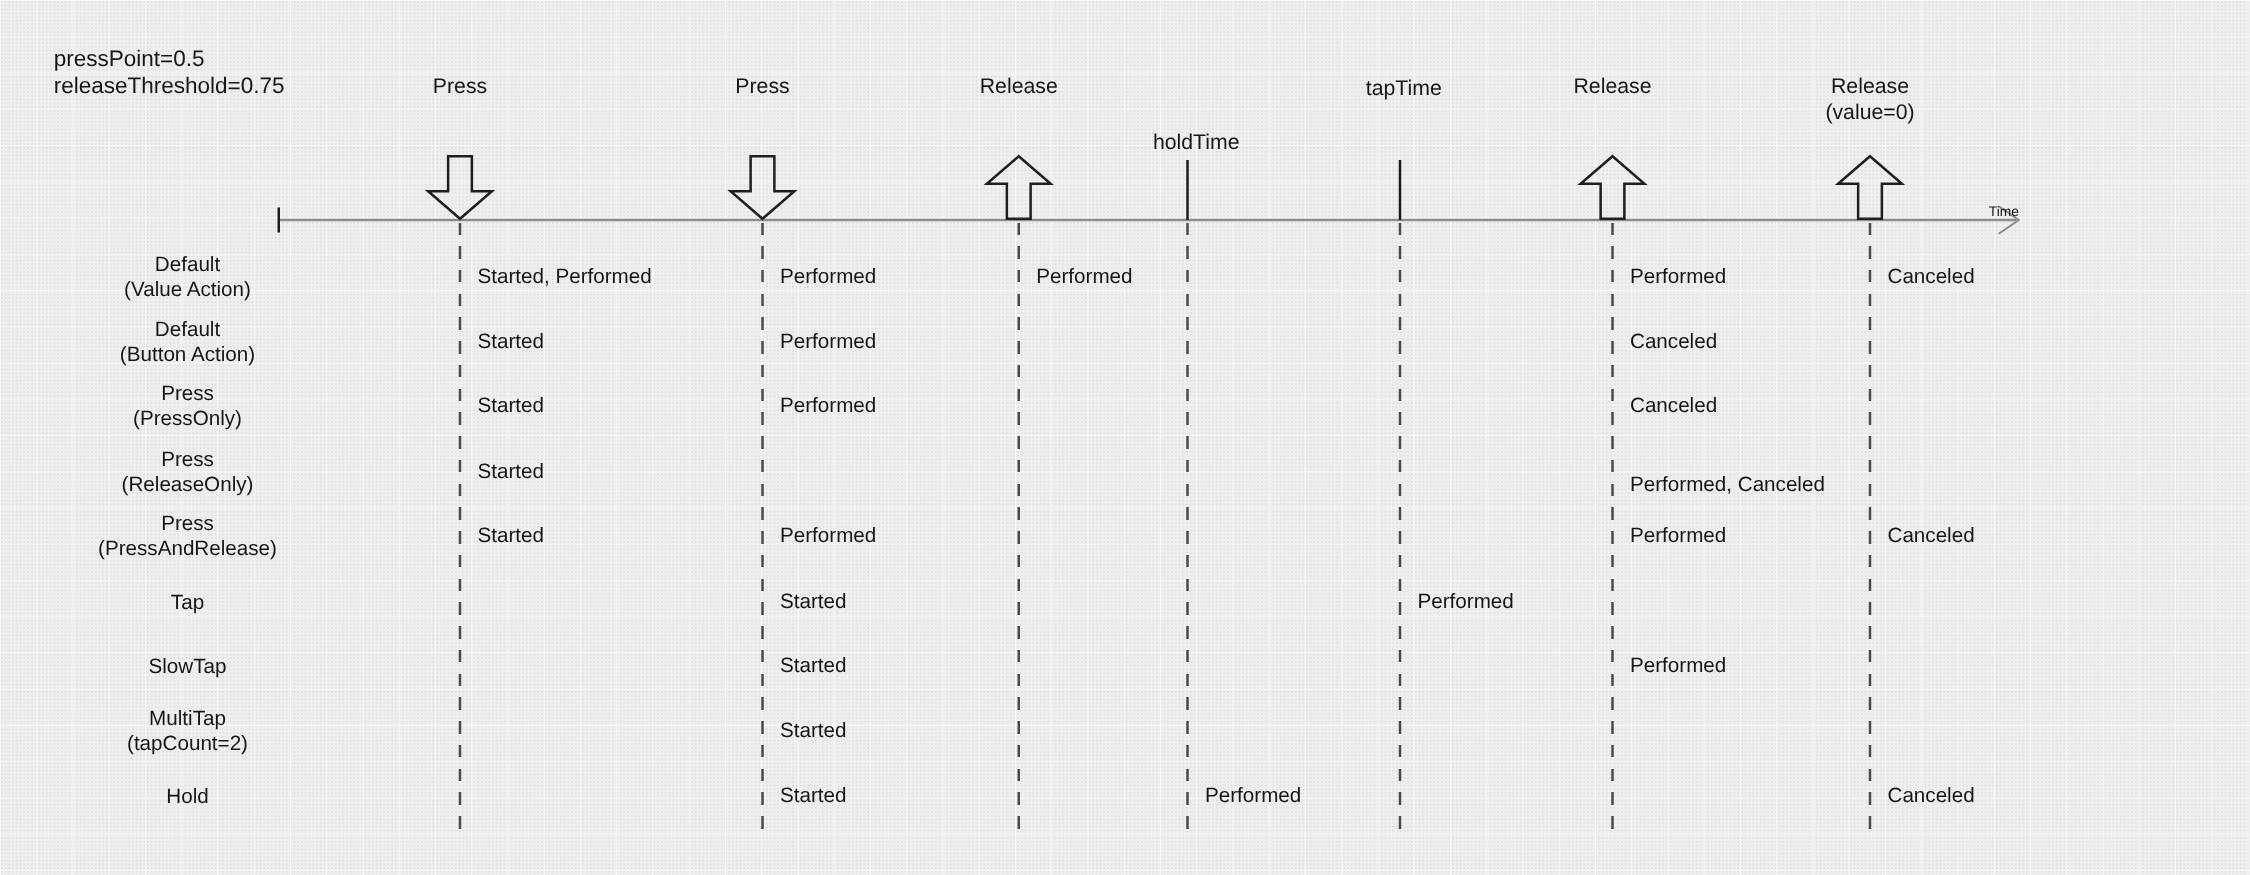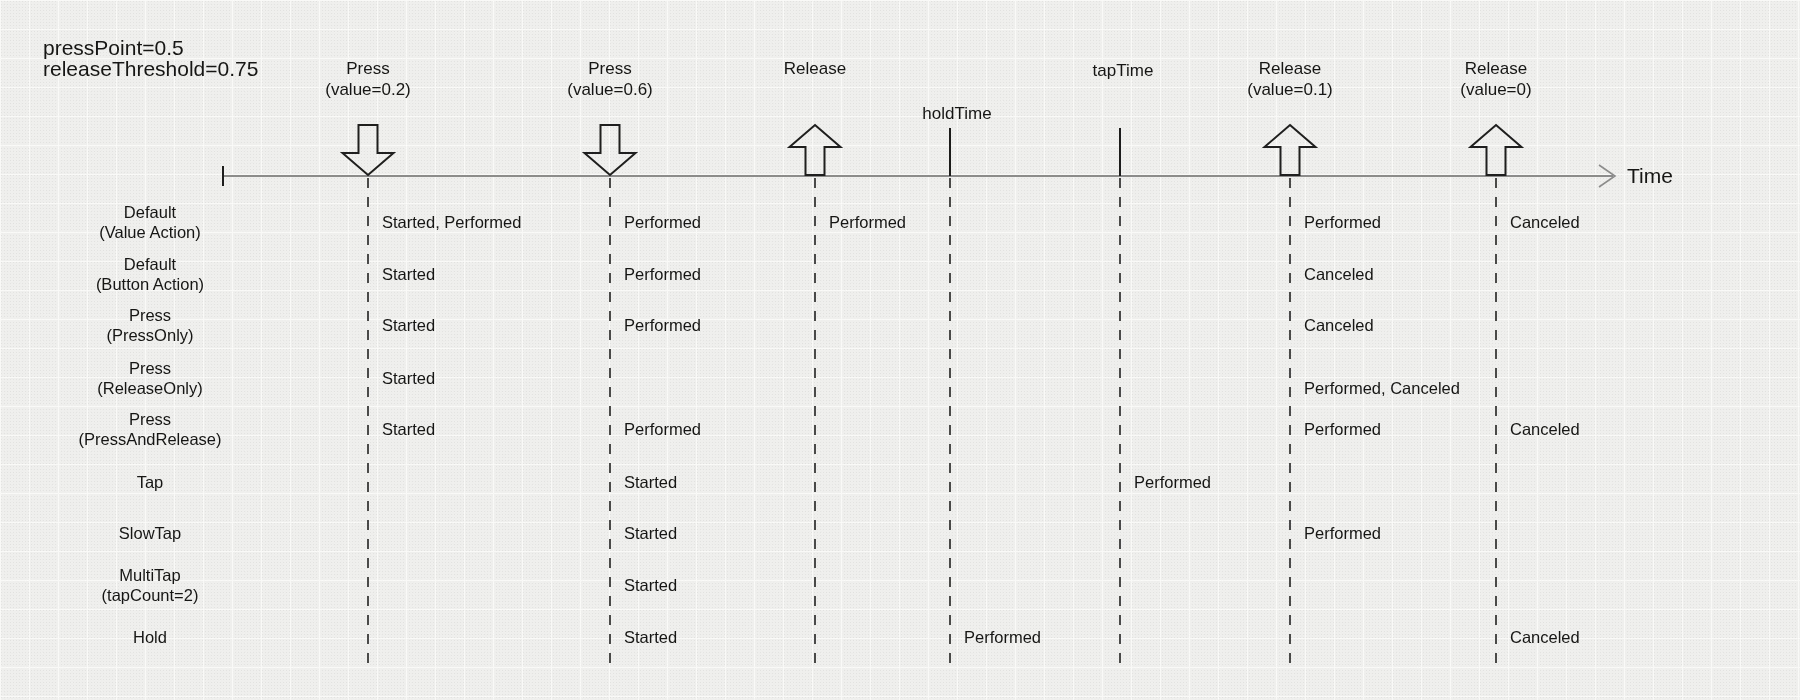--- a/index.html
+++ b/index.html
@@ -13,31 +13,31 @@
     background-color:#efefed;
     background-image:
       linear-gradient(to right,#f9f9f7 1px,transparent 1px),
       linear-gradient(to bottom,#f9f9f7 1px,transparent 1px),
       radial-gradient(circle,#e2e2e0 0.8px,transparent 0.9px);
     background-size:29px 29px,29px 29px,3px 3px;
   }
   .abs{position:absolute;}
   .config{
     left:43px;top:37px;
-    font-size:21px;line-height:21px;white-space:nowrap;
+    font-size:18px;line-height:21px;white-space:nowrap;
   }
   .axis-line{
     left:223px;top:175px;width:1390px;height:2px;background:#8c8c8c;
   }
   .axis-start-tick{
     left:222px;top:166px;width:2px;height:20px;background:#1c1c1c;
   }
   .axis-arrowhead{left:1597px;top:163px;}
   .time-label{
-    left:1627px;top:164px;font-size:21px;white-space:nowrap;
+    left:1591px;top:164px;font-size:11px;white-space:nowrap;
   }
   .marker-label{
     width:240px;text-align:center;
     font-size:17px;line-height:21px;white-space:nowrap;
   }
   .tick-mark{width:2px;top:128px;height:48px;background:#1c1c1c;}
   .dash-line{
     width:2px;top:178px;height:488px;
     background:repeating-linear-gradient(to bottom,#4a4a4a 0 10px,transparent 10px 19px);
   }
@@ -66,29 +66,27 @@
 
   <svg class="abs axis-arrowhead" width="22" height="26">
     <polyline points="2,2 18,13 2,24" fill="none" stroke="#8c8c8c" stroke-width="1.6"></polyline>
   </svg>
 
   <div class="abs time-label">Time</div>
 
   <div id="generated">
       <div class="abs marker-label" style="left: 248px; top: 58px;">
         <div>Press</div>
-        <div>(value=0.2)</div>
       </div>
       <svg class="abs arrow-svg" width="56" height="54" style="left: 340px; top: 124px;">
         <polygon points="18.5,1 37.5,1 37.5,29 53.5,29 28,51 2.5,29 18.5,29" fill="none" stroke="#1f1f1f" stroke-width="2"></polygon>
       </svg>
       <div class="abs dash-line" style="left: 367px;"></div>
       <div class="abs marker-label" style="left: 490px; top: 58px;">
         <div>Press</div>
-        <div>(value=0.6)</div>
       </div>
       <svg class="abs arrow-svg" width="56" height="54" style="left: 582px; top: 124px;">
         <polygon points="18.5,1 37.5,1 37.5,29 53.5,29 28,51 2.5,29 18.5,29" fill="none" stroke="#1f1f1f" stroke-width="2"></polygon>
       </svg>
       <div class="abs dash-line" style="left: 609px;"></div>
       <div class="abs marker-label" style="left: 695px; top: 58px;">
         <div>Release</div>
       </div>
       <svg class="abs arrow-svg" width="56" height="54" style="left: 787px; top: 124px;">
         <polygon points="28,1 53.5,23 37.5,23 37.5,51 18.5,51 18.5,23 2.5,23" fill="none" stroke="#1f1f1f" stroke-width="2"></polygon>
@@ -99,21 +97,20 @@
       </div>
       <div class="abs tick-mark" style="left: 949px;"></div>
       <div class="abs dash-line" style="left: 949px;"></div>
       <div class="abs marker-label" style="left: 1003px; top: 60px;">
         <div>tapTime</div>
       </div>
       <div class="abs tick-mark" style="left: 1119px;"></div>
       <div class="abs dash-line" style="left: 1119px;"></div>
       <div class="abs marker-label" style="left: 1170px; top: 58px;">
         <div>Release</div>
-        <div>(value=0.1)</div>
       </div>
       <svg class="abs arrow-svg" width="56" height="54" style="left: 1262px; top: 124px;">
         <polygon points="28,1 53.5,23 37.5,23 37.5,51 18.5,51 18.5,23 2.5,23" fill="none" stroke="#1f1f1f" stroke-width="2"></polygon>
       </svg>
       <div class="abs dash-line" style="left: 1289px;"></div>
       <div class="abs marker-label" style="left: 1376px; top: 58px;">
         <div>Release</div>
         <div>(value=0)</div>
       </div>
       <svg class="abs arrow-svg" width="56" height="54" style="left: 1468px; top: 124px;">

